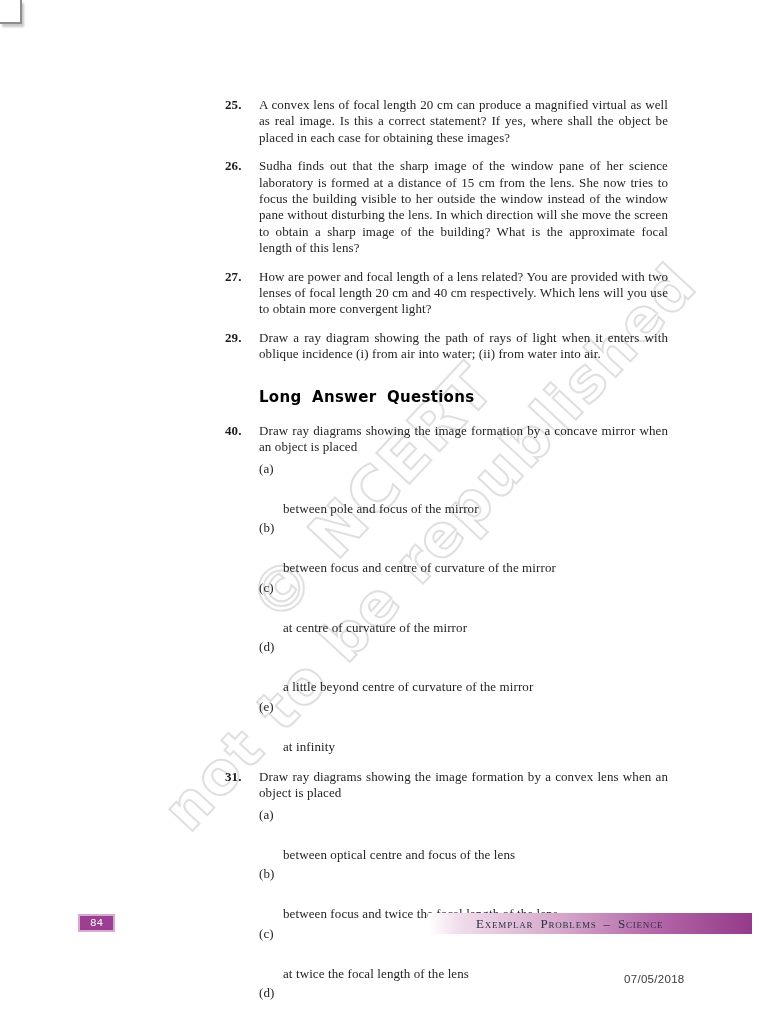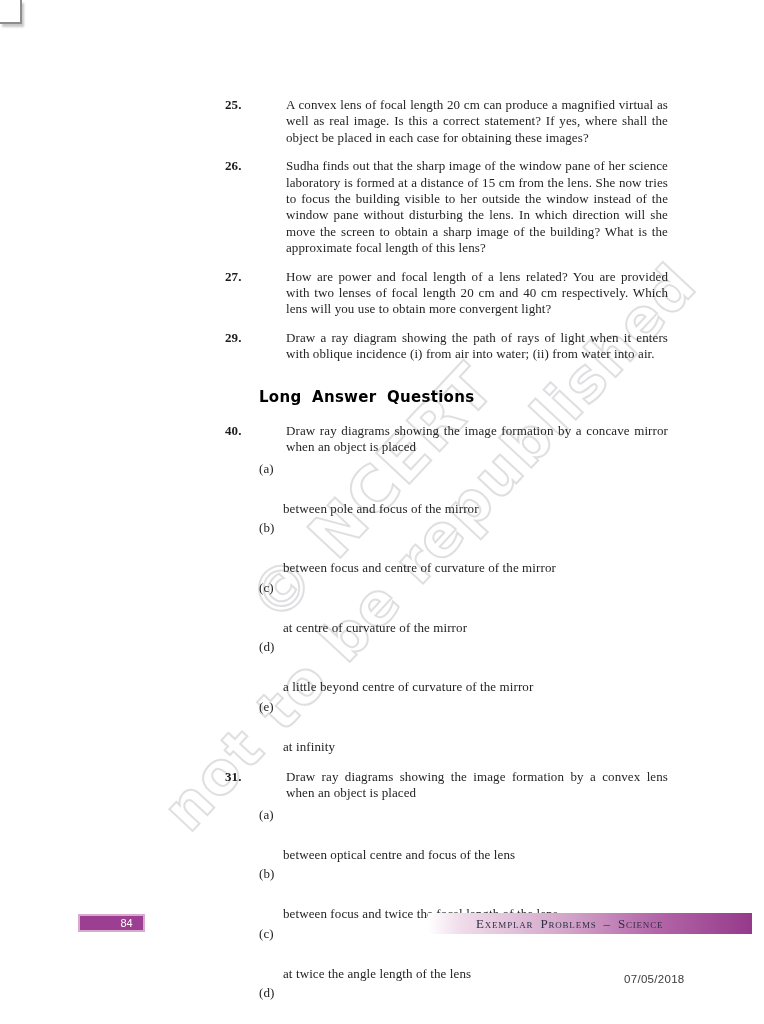--- a/index.html
+++ b/index.html
@@ -25,43 +25,42 @@
     letter-spacing:2px;white-space:nowrap;
   }
   .watermark .wm1{font-size:62px;}
   .watermark .wm2{font-size:58px;}
 
   
   .content{
     position:absolute;left:225px;top:97px;width:443px;
     font-size:13px;line-height:16.4px;letter-spacing:0.1px;color:#242424;
   }
-  .q-row{display:flex;margin-bottom:12px;gap:27px;}
+  .q-row{display:flex;margin-bottom:12px;}
   .q-num{width:34px;flex:none;font-weight:bold;color:#1c1c1c;}
   .q-text{flex:1;text-align:justify;}
 
   .section-heading{
     margin:21px 0 13px 34px;
     font-family:"DejaVu Sans",sans-serif;font-weight:600;
     font-size:15px;line-height:26px;color:#000000;
     letter-spacing:0.3px;word-spacing:5px;
   }
 
   .sub-list{margin:5px 0 2px 34px;}
   .sub-item{display:flex;line-height:16.5px;margin-bottom:3px;}
   .sub-label{width:24px;flex:none;}
   .sub-text{flex:1;margin-top:40px;}
 
   
   .page-num-box{
     position:absolute;left:78px;top:914px;width:33px;height:14px;
     background:#9c3e92;border:2px solid #d9a9d0;
     color:#ffffff;font-size:11px;line-height:14px;text-align:center;
-    font-family:Liberation Sans, sans-serif;
-    padding-left:30px;
+    font-family:Liberation Mono, monospace;
   }
   .footer-bar{
     position:absolute;left:428px;top:913px;width:324px;height:21px;
     background:linear-gradient(90deg,#ffffff 0%,#f0dcea 10%,#d4a6ca 42%,#b367a8 70%,#953a8a 100%);
   }
   .footer-title{
     position:absolute;left:48px;top:0;height:21px;line-height:21px;
     font-variant:small-caps;font-size:13px;color:#2e2e46;
     letter-spacing:0.8px;word-spacing:3px;font-family:"Liberation Serif",serif;
   }
@@ -141,21 +140,21 @@
     <div class="sub-item">
       <div class="sub-label">(a)</div>
       <div class="sub-text">between optical centre and focus of the lens</div>
     </div>
     <div class="sub-item">
       <div class="sub-label">(b)</div>
       <div class="sub-text">between focus and twice the focal length of the lens</div>
     </div>
     <div class="sub-item">
       <div class="sub-label">(c)</div>
-      <div class="sub-text">at twice the angle length of the lens</div>
+      <div class="sub-text">at twice the focal length of the lens</div>
     </div>
     <div class="sub-item">
       <div class="sub-label">(d)</div>
       <div class="sub-text">at infinity</div>
     </div>
     <div class="sub-item">
       <div class="sub-label">(e)</div>
       <div class="sub-text">at the focus of the lens</div>
     </div>
   </div>

